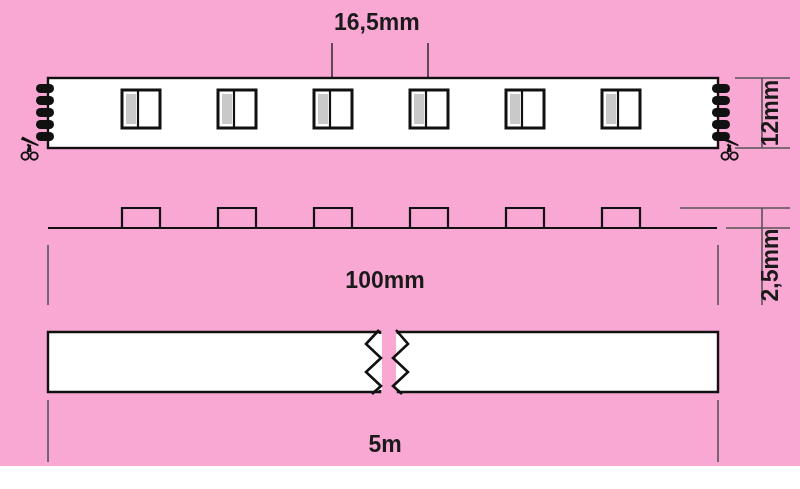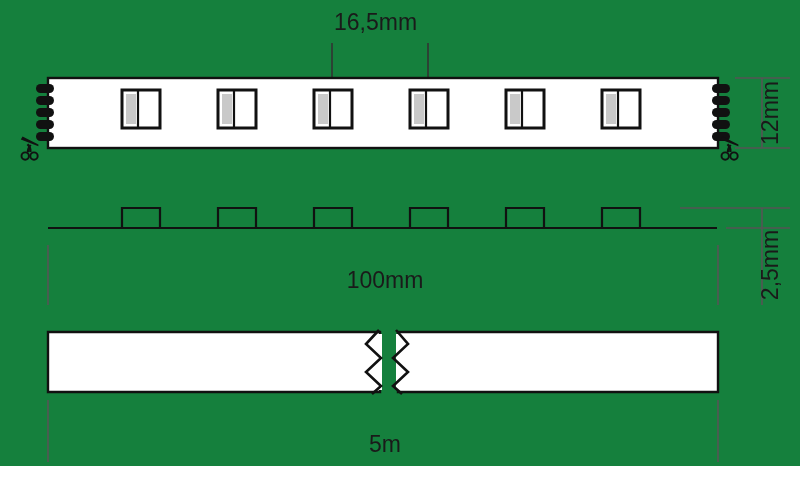--- a/index.html
+++ b/index.html
@@ -7,22 +7,23 @@
     padding: 0;
     background: #ffffff;
   }
   body {
     font-family: "Liberation Sans", sans-serif;
   }
   #stage {
     position: relative;
     width: 800px;
     height: 466px;
-    background: #15803d;
+    background: #f9a8d4;
     overflow: hidden;
+    font-weight: bold;
   }
   #stage svg {
     position: absolute;
     left: 0;
     top: 0;
   }
   .dim-text {
     font-family: "Liberation Sans", sans-serif;
     font-size: 23px;
     fill: #1a1a1a;

